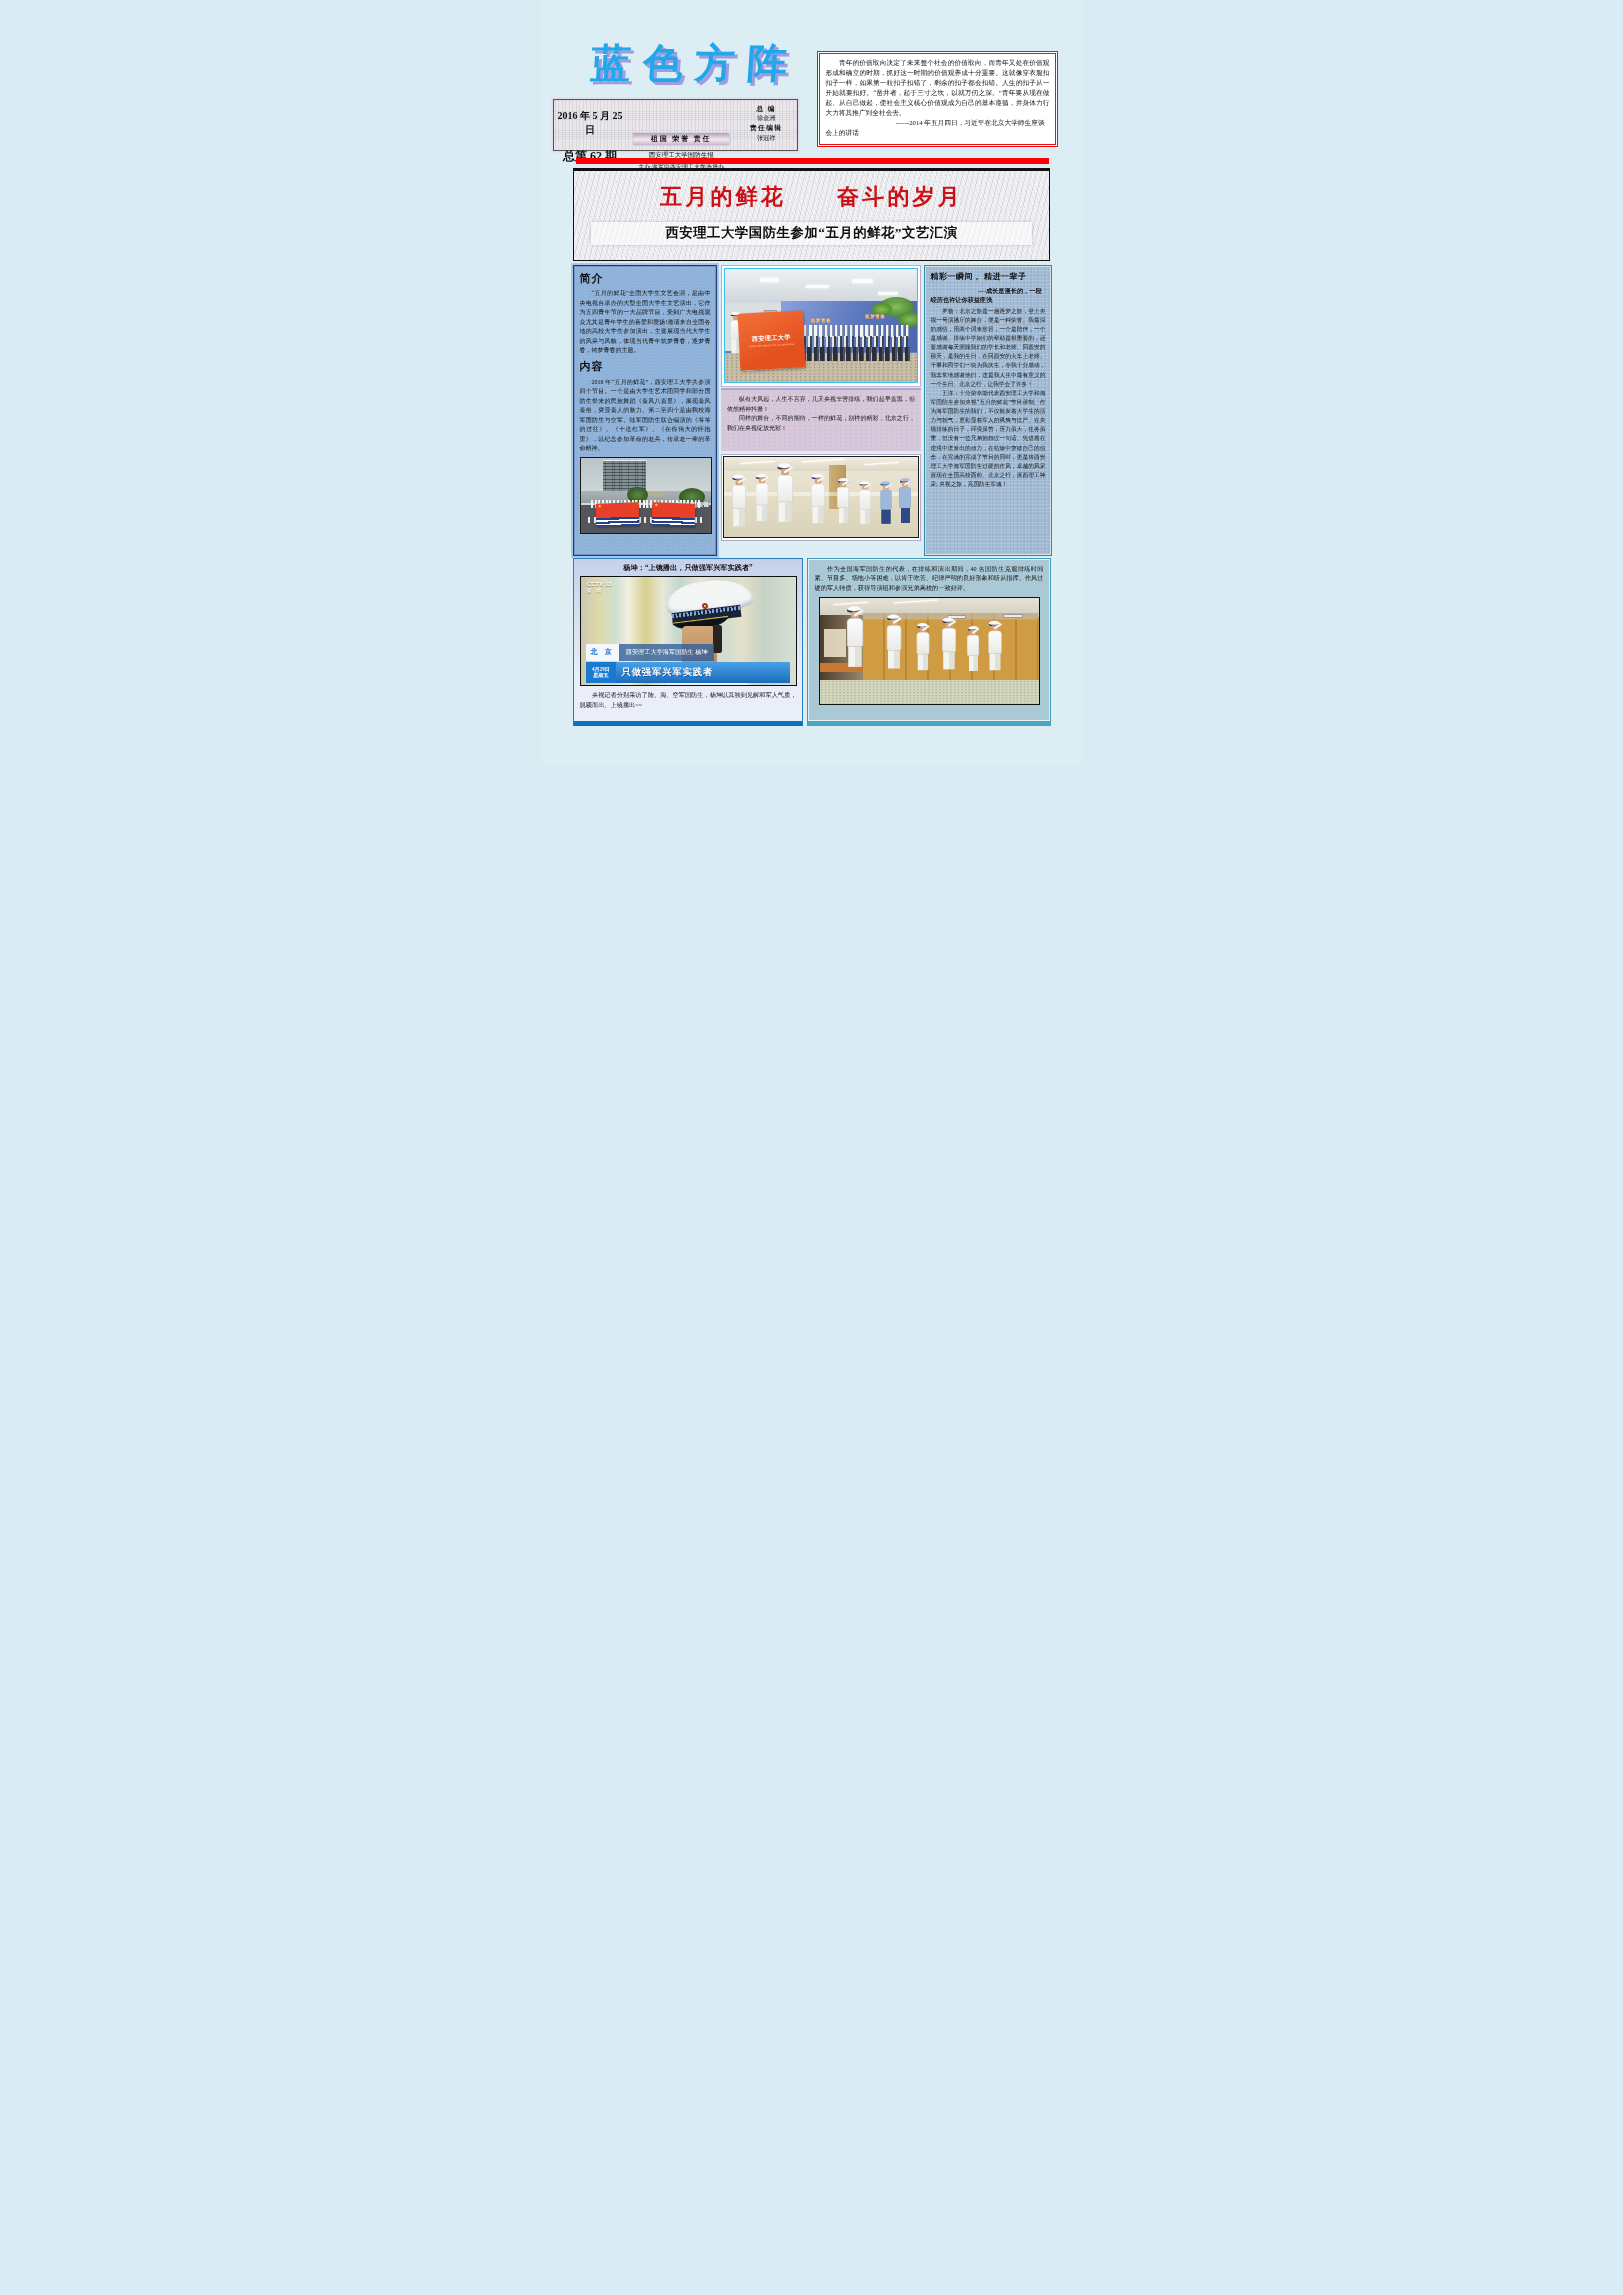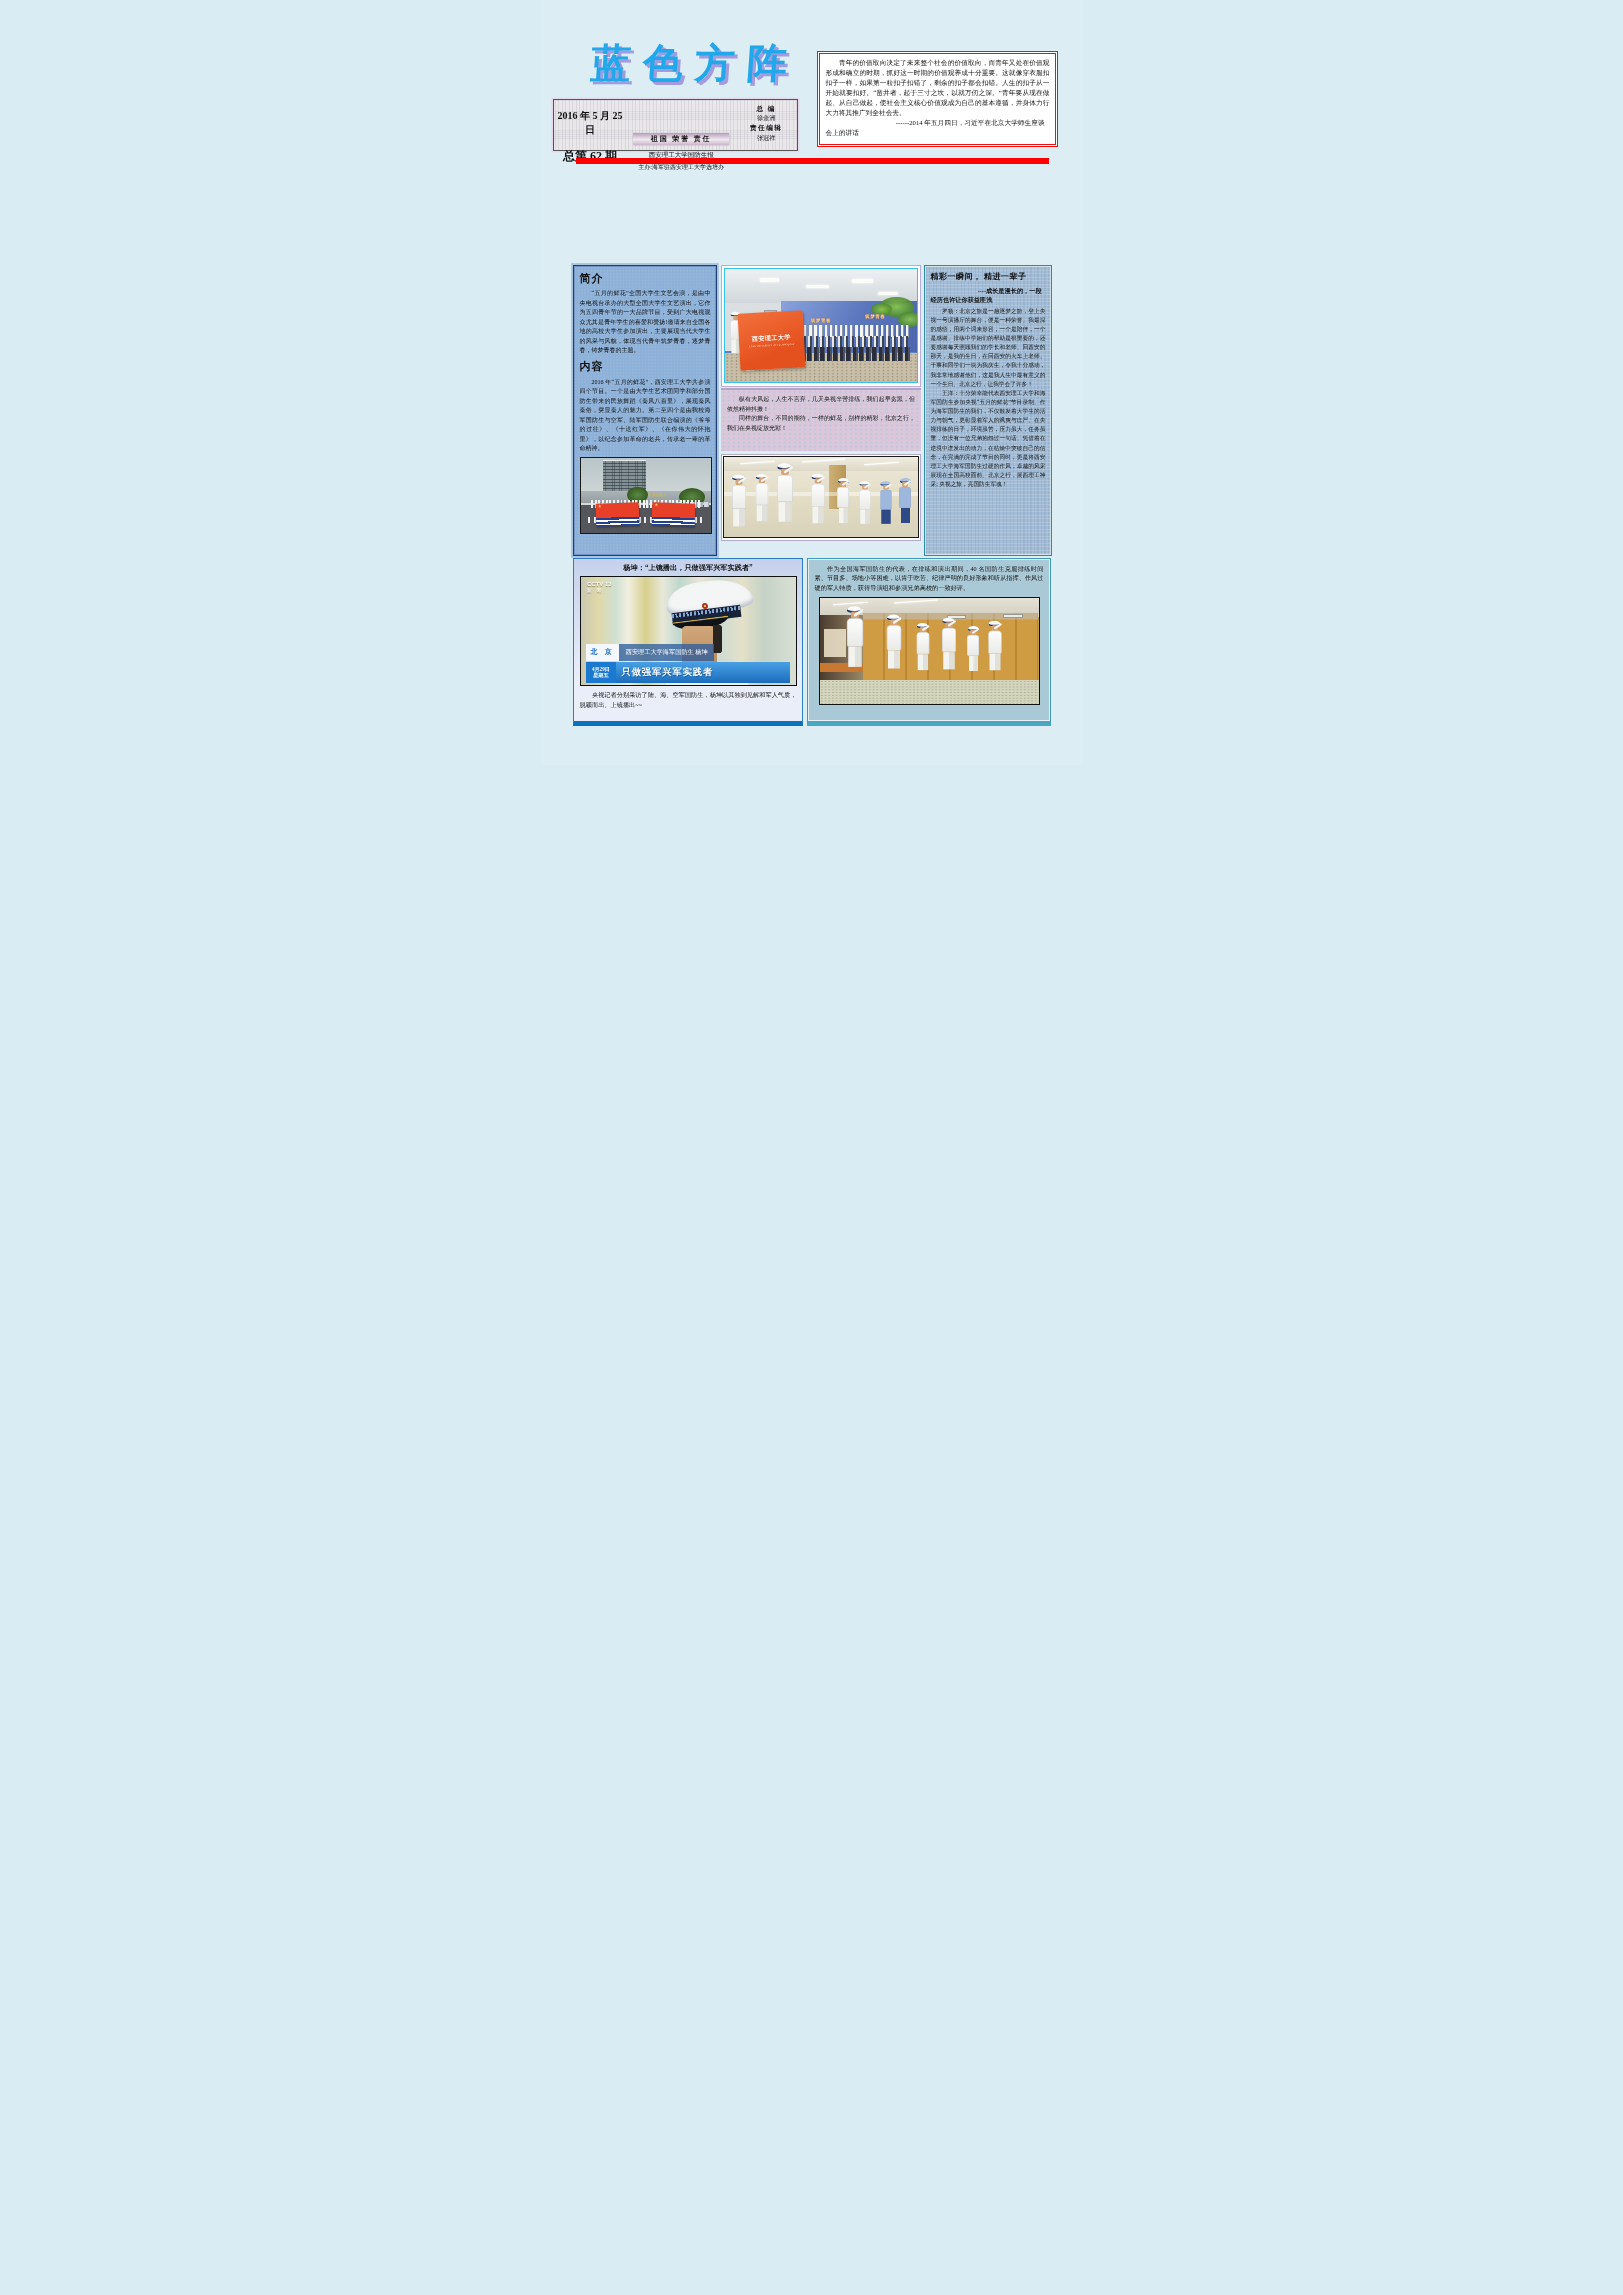--- a/index.html
+++ b/index.html
@@ -252,20 +252,28 @@
 
   <div class="quote">
     <div class="quote-inner">
       <div class="quote-text">青年的价值取向决定了未来整个社会的价值取向，而青年又处在价值观形成和确立的时期，抓好这一时期的价值观养成十分重要。这就像穿衣服扣扣子一样，如果第一粒扣子扣错了，剩余的扣子都会扣错。人生的扣子从一开始就要扣好。“凿井者，起于三寸之坎，以就万仞之深。”青年要从现在做起、从自己做起，使社会主义核心价值观成为自己的基本遵循，并身体力行大力将其推广到全社会去。</div>
       <div class="quote-attr">------2014 年五月四日，习近平在北京大学师生座谈会上的讲话</div>
     </div>
   </div>
 
   <div class="red-bar"></div>
 
+  <div class="banner">
+    <div class="banner-headline">
+      <span>五月的鲜花</span><span class="gap"></span><span>奋斗的岁月</span>
+    </div>
+    <div class="banner-substrip">
+      <div class="banner-subtitle">西安理工大学国防生参加“五月的鲜花”文艺汇演</div>
+    </div>
+  </div>
 
   <div class="col-left">
     <div class="sec-title">简介</div>
     <p class="body-p">“五月的鲜花”全国大学生文艺会演，是由中央电视台承办的大型全国大学生文艺演出，它作为五四青年节的一大品牌节目，受到广大电视观众尤其是青年学生的喜爱和赞扬!邀请来自全国各地的高校大学生参加演出，主要展现当代大学生的风采与风貌，体现当代青年筑梦青春，逐梦青春，铸梦青春的主题。</p>
     <div class="sec-title">内容</div>
     <p class="body-p">2016 年“五月的鲜花”，西安理工大学共参演四个节目。一个是由大学生艺术团同学和部分国防生带来的民族舞蹈《秦风八百里》，展现秦风秦俗，突显秦人的魅力。第二至四个是由我校海军国防生与空军、陆军国防生联合编演的《爷爷的过往》、《十送红军》、《在你伟大的怀抱里》，以纪念参加革命的老兵，传承老一辈的革命精神。</p>
 
     <div class="photo-building">
       <div class="pb-tower"></div>
       <div class="pb-podium"></div>

